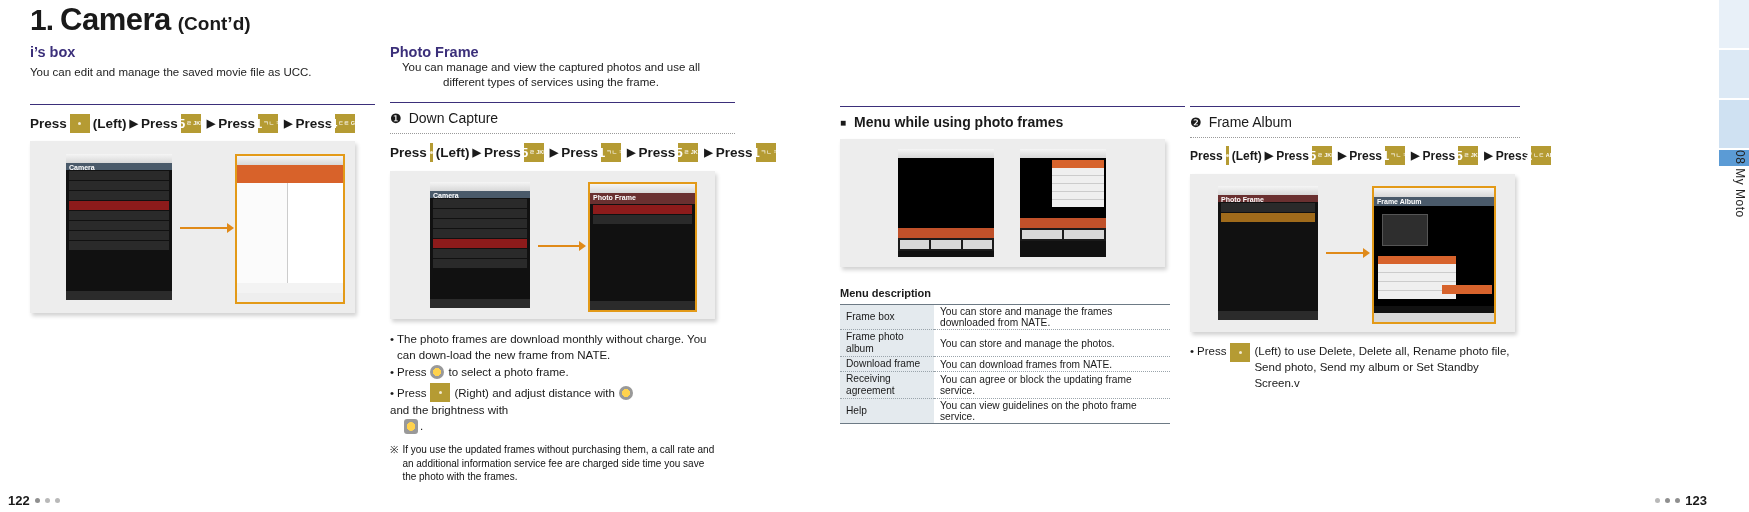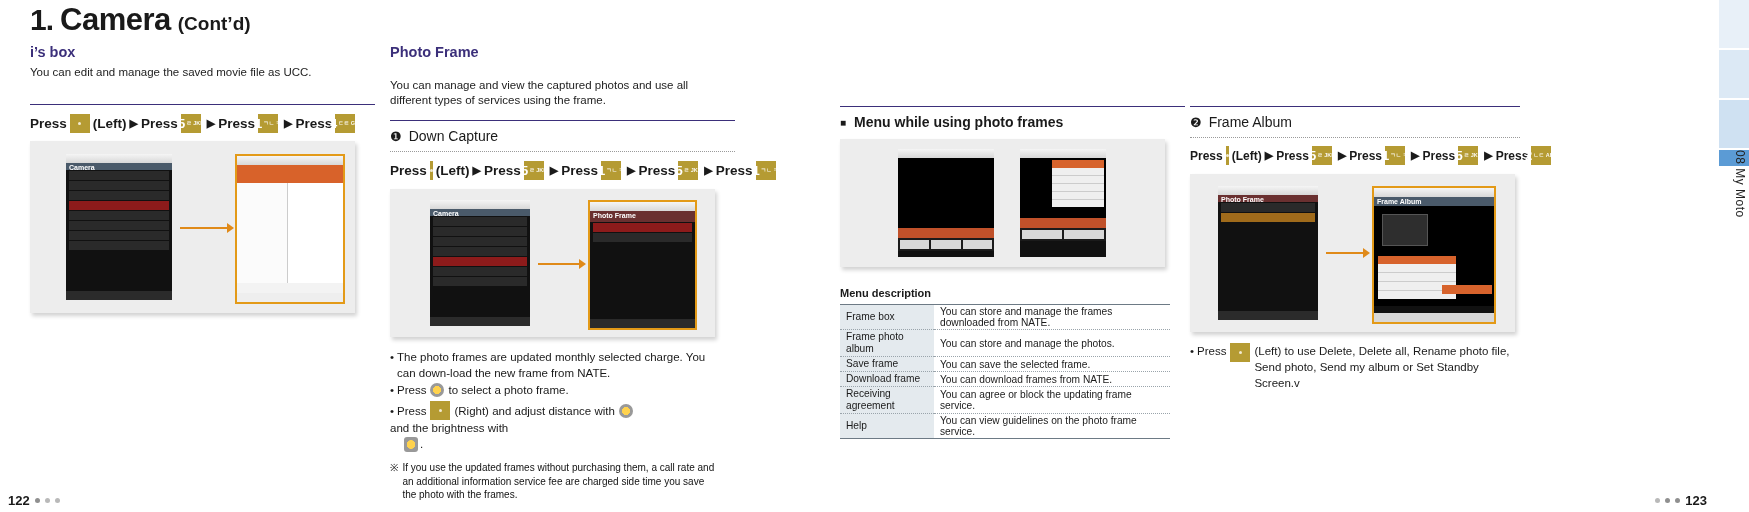--- a/index.html
+++ b/index.html
@@ -143,21 +143,21 @@
           <div style="width:48%;background:#fbfbfb;border-right:1px solid #ccc;"></div>
           <div style="width:52%;background:#ffffff;"></div>
         </div>
         <div class="ph-bot" style="background:#eee;"></div>
       </div>
     </div>
   </div>
 
   <div style="position:absolute;left:390px;top:44px;width:345px;">
     <div class="sec-head">Photo Frame</div>
-    <div class="sec-sub" style="margin-top:18px;width:322px;">You can manage and view the captured photos and use all different types of services using the frame.</div>
+    <div class="sec-sub" style="margin-top:0;width:322px;text-align:center;">You can manage and view the captured photos and use all different types of services using the frame.</div>
     <div class="rule-purple" style="margin-top:12px;"></div>
 
     <div style="display:flex;align-items:center;margin-top:7px;">
       <span style="font-size:13px;">❶</span>
       <span style="font-size:14px;margin-left:7px;">Down Capture</span>
     </div>
     <div class="rule-dot" style="margin-top:7px;"></div>
 
     <div class="press" style="margin-top:9px;">
       <span>Press</span>
@@ -216,21 +216,21 @@
           </div>
         <div class="ph-row hi"></div>
         <div class="ph-row"></div>
         <div class="ph-bot"></div>
       </div>
     </div>
 
     <div class="bul" style="margin-top:12px;width:330px;">
       <div style="display:flex;">
         <span class="b">•</span>
-        <span>The photo frames are updated monthly selected charge. You can down-load the new frame from NATE.</span>
+        <span>The photo frames are download monthly without charge. You can down-load the new frame from NATE.</span>
       </div>
       <div style="display:flex;align-items:center;margin-top:1px;">
         <span class="b">•</span>
         <span>Press</span>
         <span style="display:inline-block;width:14px;height:14px;margin:0 4px;border-radius:50%;background:radial-gradient(#ffd24d 40%,#999 42%);"></span>
         <span>to select a photo frame.</span>
       </div>
       <div style="display:flex;flex-wrap:wrap;align-items:center;margin-top:3px;">
         <span class="b">•</span>
         <span>Press</span>
@@ -291,24 +291,20 @@
     <div class="tbl-cap" style="margin-top:20px;">Menu description</div>
     <table class="menu" style="margin-top:5px;">
       <tbody>
         <tr>
             <td class="k">Frame box</td>
             <td class="v">You can store and manage the frames downloaded from NATE.</td>
           </tr>
         <tr>
             <td class="k">Frame photo album</td>
             <td class="v">You can store and manage the photos.</td>
-          </tr>
-        <tr>
-            <td class="k">Save frame</td>
-            <td class="v">You can save the selected frame.</td>
           </tr>
         <tr>
             <td class="k">Download frame</td>
             <td class="v">You can download frames from NATE.</td>
           </tr>
         <tr>
             <td class="k">Receiving agreement</td>
             <td class="v">You can agree or block the updating frame service.</td>
           </tr>
         <tr>

